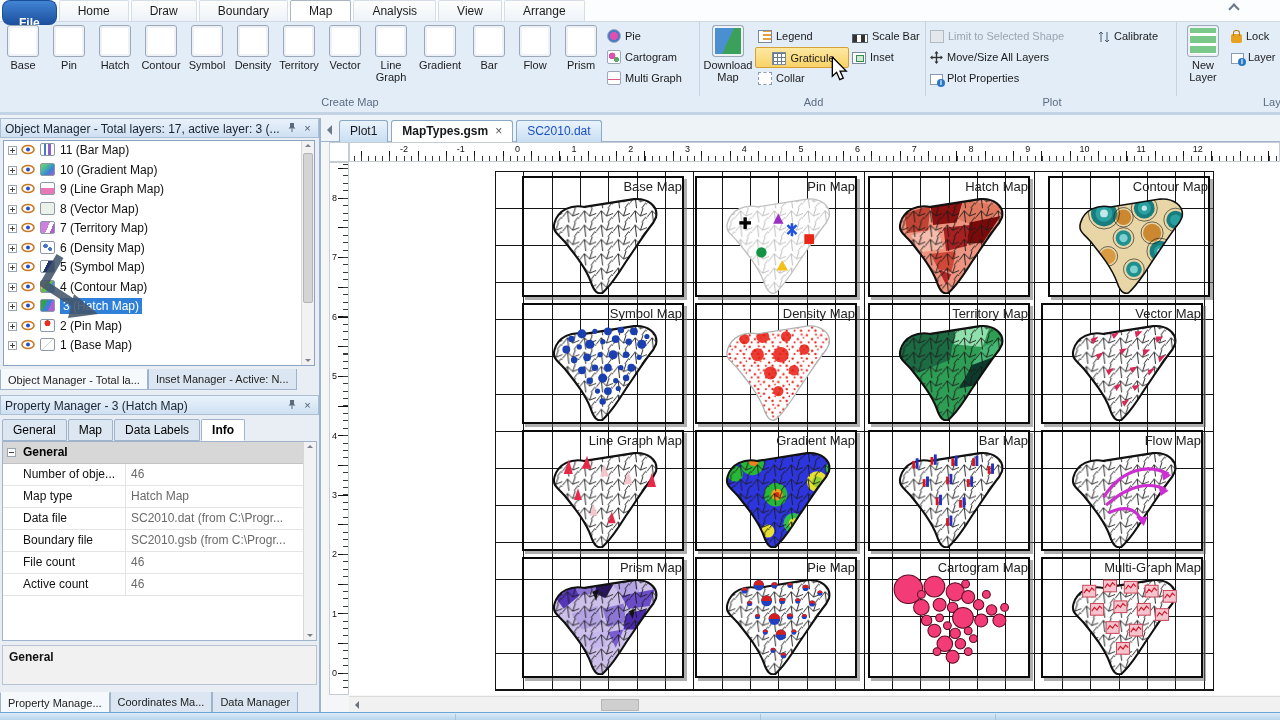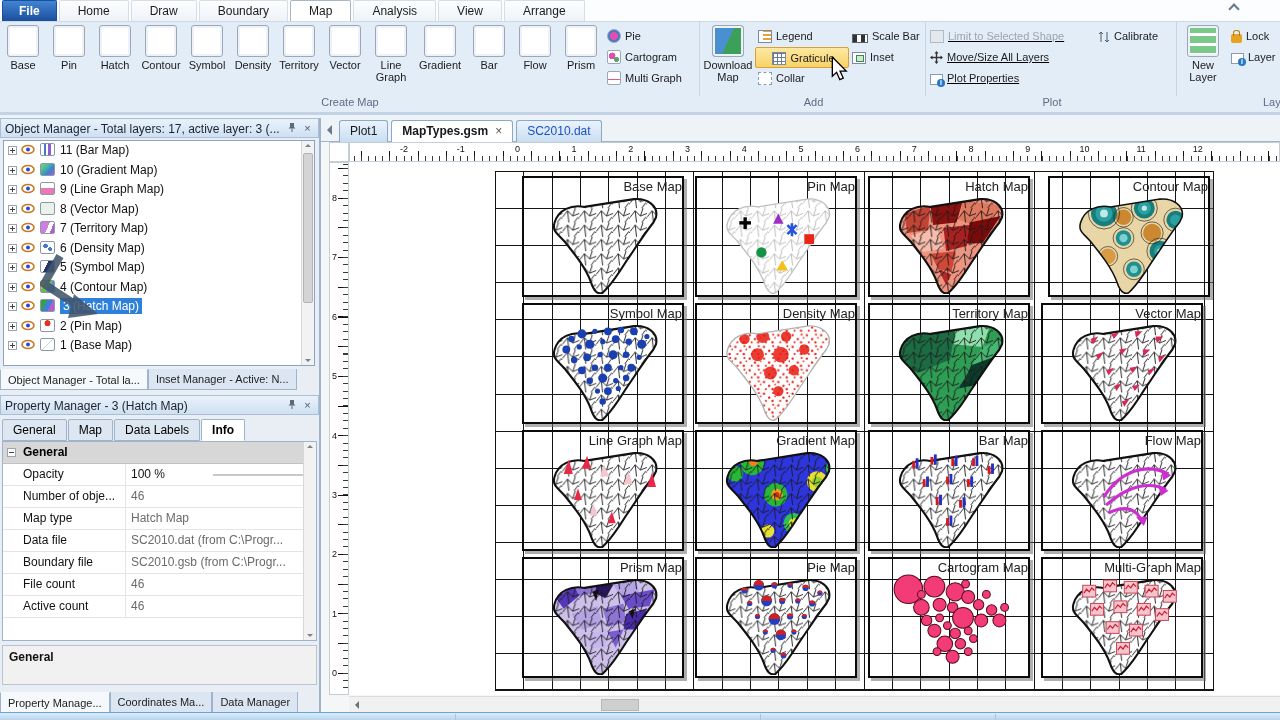--- a/index.html
+++ b/index.html
@@ -1,21 +1,21 @@
 <!DOCTYPE html>
 <html><head>
 <meta charset="utf-8">
 <style>
   *{margin:0;padding:0;box-sizing:border-box;}
   html,body{width:1280px;height:720px;overflow:hidden;font-family:"Liberation Sans",sans-serif;background:#eef3f9;}
   
   #ribbon{position:absolute;left:0;top:0;width:1280px;height:115px;background:#e3edf8;border-bottom:3px solid #c3d3e6;}
   #tabrow{position:absolute;left:0;top:0;width:1280px;height:22px;background:#fbfdfe;border-bottom:1px solid #cfd9e4;}
   .rtab{float:left;height:21px;line-height:21px;padding:0 18px;font-size:12px;color:#1b1b1b;border:1px solid transparent;border-bottom:none;border-radius:2px 2px 0 0;cursor:default;background:linear-gradient(#fdfdfd,#eef3f9);border-color:#d5dde6;margin-left:2px;}
-  .rtab.file{background:linear-gradient(#4284d4,#1a4f9c);color:#fff;border-color:#1a4f9c;font-weight:bold;padding:0 16px;}
+  .rtab.file{background:linear-gradient(#4284d4,#1a4f9c);color:#fff;border-color:#1a4f9c;font-weight:bold;padding:12px 16px;border-radius:8px;}
   .rtab.active{background:#fff;border-color:#aab6c2;position:relative;z-index:2;}
   #collapse-chev{position:absolute;right:42px;top:5px;width:8px;height:8px;border-left:2px solid #68788a;border-top:2px solid #68788a;transform:rotate(45deg);}
   #ribbon-body{position:absolute;left:0;top:22px;width:1280px;height:74px;}
   .rgroup{position:absolute;top:0;height:74px;border-right:1px solid #c6d4e4;}
   .glabelrow{position:absolute;left:0;top:96px;width:1280px;height:16px;font-size:11px;color:#5c6c80;}
   .glabel{position:absolute;text-align:center;}
   .bigbtn{float:left;width:46px;height:72px;text-align:center;font-size:11px;color:#1b1b1b;padding-top:3px;cursor:default;}
   .bigbtn .bicon{width:32px;height:32px;margin:0 auto 2px auto;border:1px solid #9aa8b8;border-radius:3px;background:#fff;position:relative;box-shadow:inset 0 0 0 2px #eef2f6;}
   .bigbtn .blabel{line-height:12px;}
   .smallcol{float:left;width:88px;padding-top:4px;}
@@ -249,21 +249,21 @@
         <div class="smallbtn hl"><span class="sicon ic-grid"></span><span>Graticule</span></div>
         <div class="smallbtn"><span class="sicon ic-collar"></span><span>Collar</span></div>
       </div>
       <div class="smallcol" style="width:76px;">
         <div class="smallbtn"><span class="sicon ic-scalebar"></span><span>Scale Bar</span></div>
         <div class="smallbtn"><span class="sicon ic-inset"></span><span>Inset</span></div>
       </div>
     </div>
 
     <div class="rgroup" style="left:927px;width:250px;">
-      <div class="smallcol" style="width:168px;text-decoration:underline;">
+      <div class="smallcol" style="width:168px;">
         <div class="smallbtn disabled"><span class="sicon ic-limit"></span><span>Limit to Selected Shape</span></div>
         <div class="smallbtn"><span class="sicon"><svg width="13" height="13" viewBox="0 0 13 13">
                 <g stroke="#333" stroke-width="1.4">
                   <line x1="6.5" y1="1" x2="6.5" y2="12"></line>
                   <line x1="1" y1="6.5" x2="12" y2="6.5"></line>
                 </g>
                 <g fill="#333">
                   <polygon points="6.5,0 4.5,2.5 8.5,2.5"></polygon>
                   <polygon points="6.5,13 4.5,10.5 8.5,10.5"></polygon>
                   <polygon points="0,6.5 2.5,4.5 2.5,8.5"></polygon>
@@ -382,27 +382,20 @@
     </div>
     <div id="pmtabs">
       <div class="pmtab">General</div>
       <div class="pmtab">Map</div>
       <div class="pmtab">Data Labels</div>
       <div class="pmtab active">Info</div>
     </div>
     <div id="pgrid">
       <div class="prow group"><span class="pmm"></span><span class="gl">General</span></div>
       <div class="prow">
-          <span class="pl">Opacity</span>
-          <span class="pv" style="color:#111;">100 %</span>
-          <span class="slider">
-            <span class="sth"></span>
-          </span>
-        </div>
-      <div class="prow">
           <span class="pl">Number of obje...</span>
           <span class="pv">46</span>
         </div>
       <div class="prow">
           <span class="pl">Map type</span>
           <span class="pv">Hatch Map</span>
         </div>
       <div class="prow">
           <span class="pl">Data file</span>
           <span class="pv">SC2010.dat (from C:\Progr...</span>

